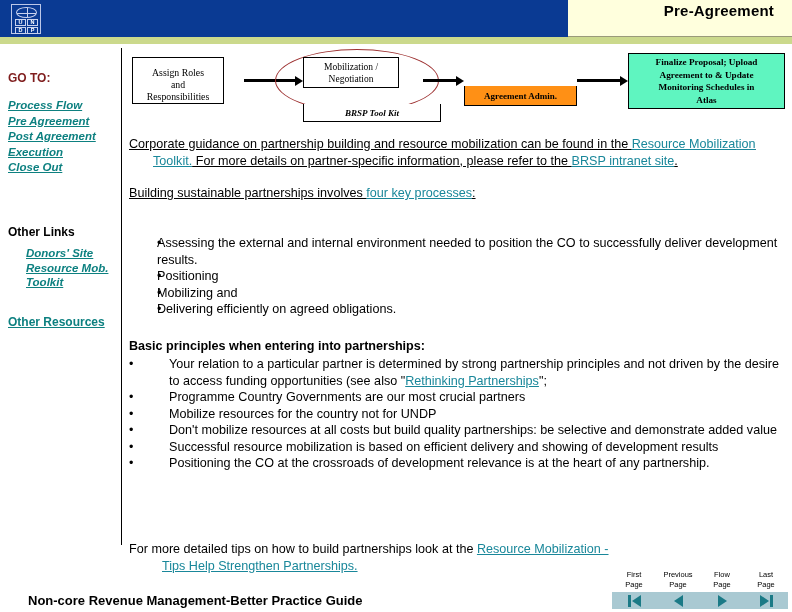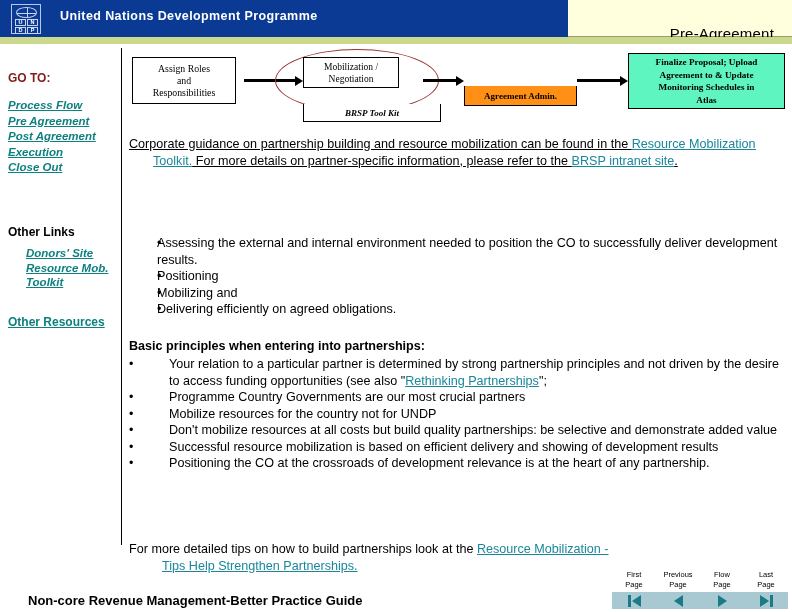--- a/index.html
+++ b/index.html
@@ -28,22 +28,22 @@
     position: absolute; left: 568px; top: 0; width: 224px; height: 37px;
     background: #ffffdd;
     border-bottom: 1px solid #9a9a7a;
   }
   .hdr-title {
     position: absolute; left: 60px; top: 9px;
     color: #ffffff; font-size: 12.5px; font-weight: bold;
     letter-spacing: .4px; white-space: nowrap;
   }
   .hdr-right-title {
-    position: absolute; right: 18px; top: 25px;
-    color: #000000; font-size: 15px; font-weight: normal;
+    position: absolute; right: 18px; top: 2px;
+    color: #000000; font-size: 15px; font-weight: bold;
     letter-spacing: .2px; white-space: nowrap; padding-left: 8px;
   }
   .hdr-stripe {
     position: absolute; left: 0; top: 37px; width: 792px; height: 7px;
     background: #cbd98c;
   }
   .hdr-stripe-line {
     position: absolute; left: 0; top: 44px; width: 792px; height: 1px;
     background: #ffffff;
   }
@@ -115,21 +115,21 @@
   .fbox {
     position: absolute; background: #ffffff; border: 1.4px solid #000000;
     display: flex; align-items: center; justify-content: center;
     text-align: center;
   }
   .fbox span {
     font-family: "Liberation Serif", serif;
     font-size: 9.5px; color: #000; line-height: 12px;
   }
 
-  #box-assign { left: 7px; top: 9px; width: 104px; height: 47px; }
+  #box-assign { left: 7px; top: 9px; width: 92px; height: 47px; align-items: flex-end; }
   #box-assign span { font-size: 9.8px; }
 
   .oval {
     position: absolute; left: 150px; top: 1px; width: 164px; height: 63px;
     border: 1.2px solid #9d3030; border-radius: 50%;
   }
   #box-mob {
     left: 178px; top: 9px; width: 96px; height: 31px;
     border-bottom-width: 1.2px;
   }
@@ -247,21 +247,20 @@
     <div class="logo">
       <div class="globe"></div>
       <div class="letters">
         <span>U</span>
         <span>N</span>
         <span>D</span>
         <span>P</span>
       </div>
     </div>
 
-    <div class="hdr-title">United Nations Development Programme</div>
     <div class="hdr-right-title">Pre-Agreement</div>
   </div>
   <div class="hdr-stripe"></div>
   <div class="hdr-stripe-line"></div>
 
   <div class="divider"></div>
 
   <div class="goto-label">GO TO:</div>
   <div class="navlinks">
     <a class="navlink">Process Flow</a>
@@ -318,20 +317,21 @@
         <span>Agreement to &amp; Update</span><br>
         <span>Monitoring Schedules in</span><br>
         <span>Atlas</span>
       </span>
     </div>
   </div>
 
   <div class="body-text">
     <p class="hang"><span>Corporate guidance on partnership building and resource mobilization can be found in the </span><a class="lnk">Resource Mobilization Toolkit.</a><span> For more details on partner-specific information, please refer to the </span><a class="lnk">BRSP intranet site</a><span>.</span></p>
     <div class="para-spacer"></div>
+    <p class="hang"><span>Building sustainable partnerships involves </span><a class="lnk">four key processes</a><span>:</span></p>
   </div>
 
   <div class="bullets">
     <div class="brow">
       <div class="bul">•</div>
       <div class="btxt">Assessing the external and internal environment needed to position the CO to successfully   deliver development results.</div>
     </div>
     <div class="brow">
       <div class="bul">•</div>
       <div class="btxt">Positioning</div>

